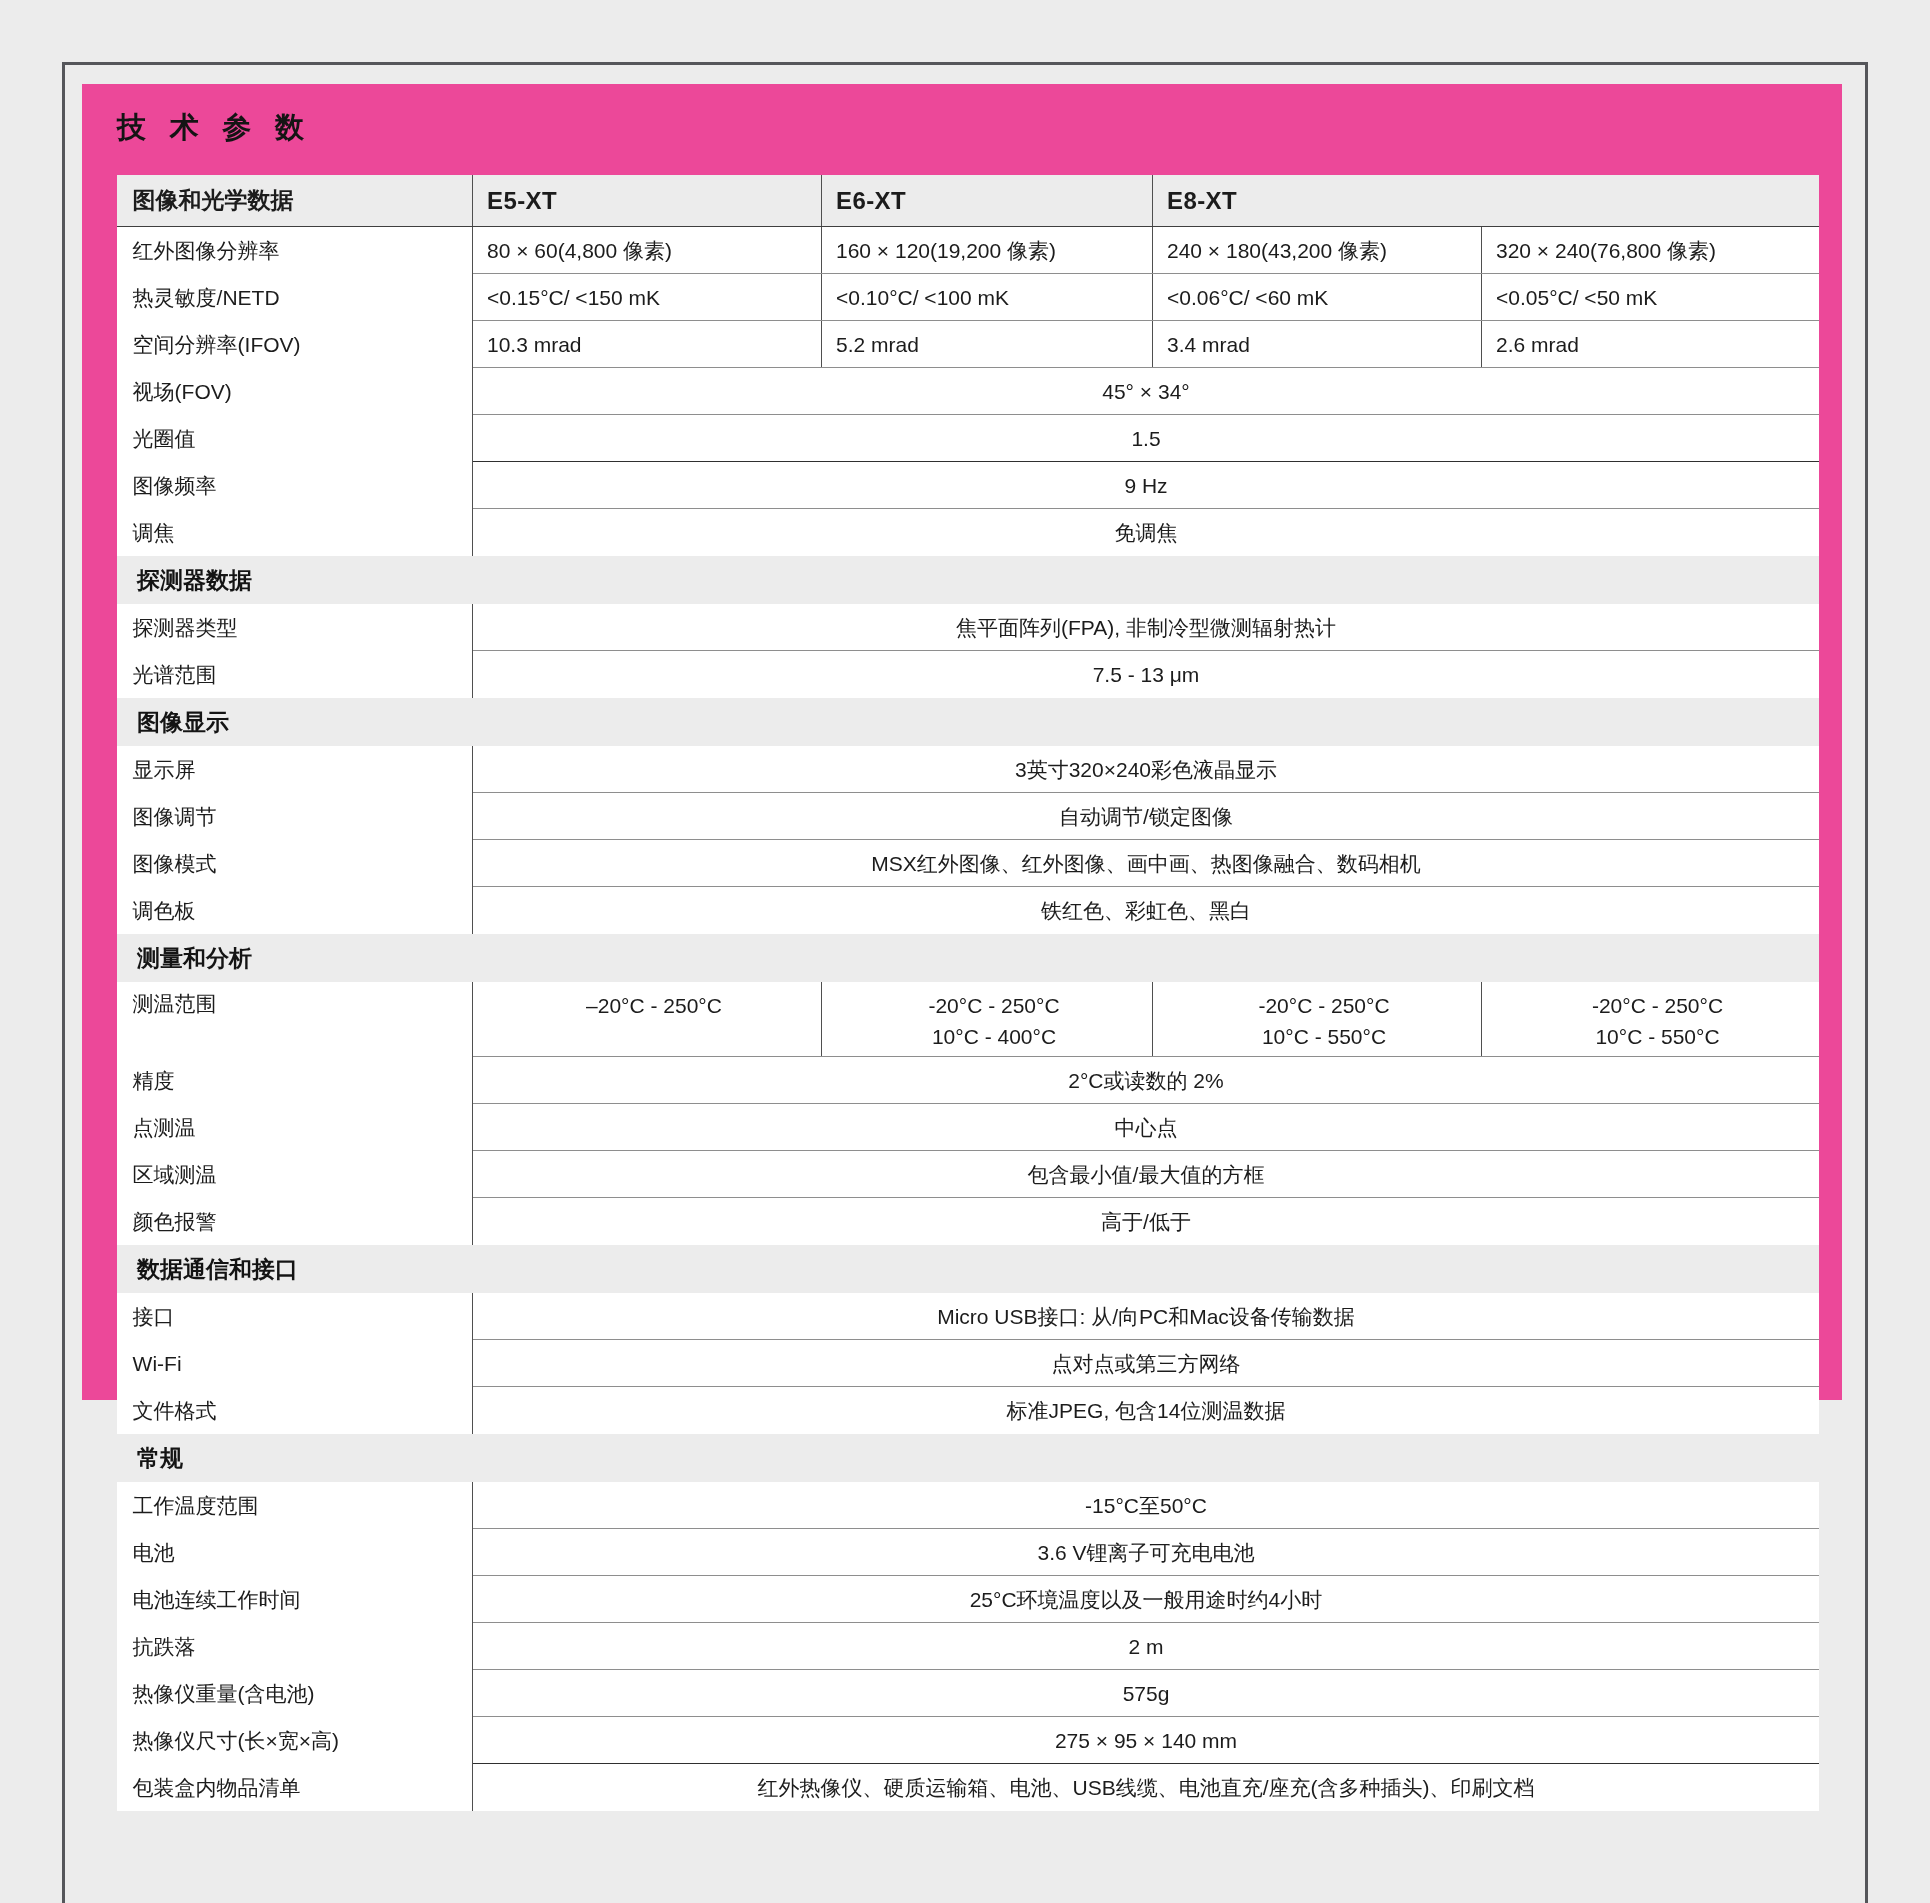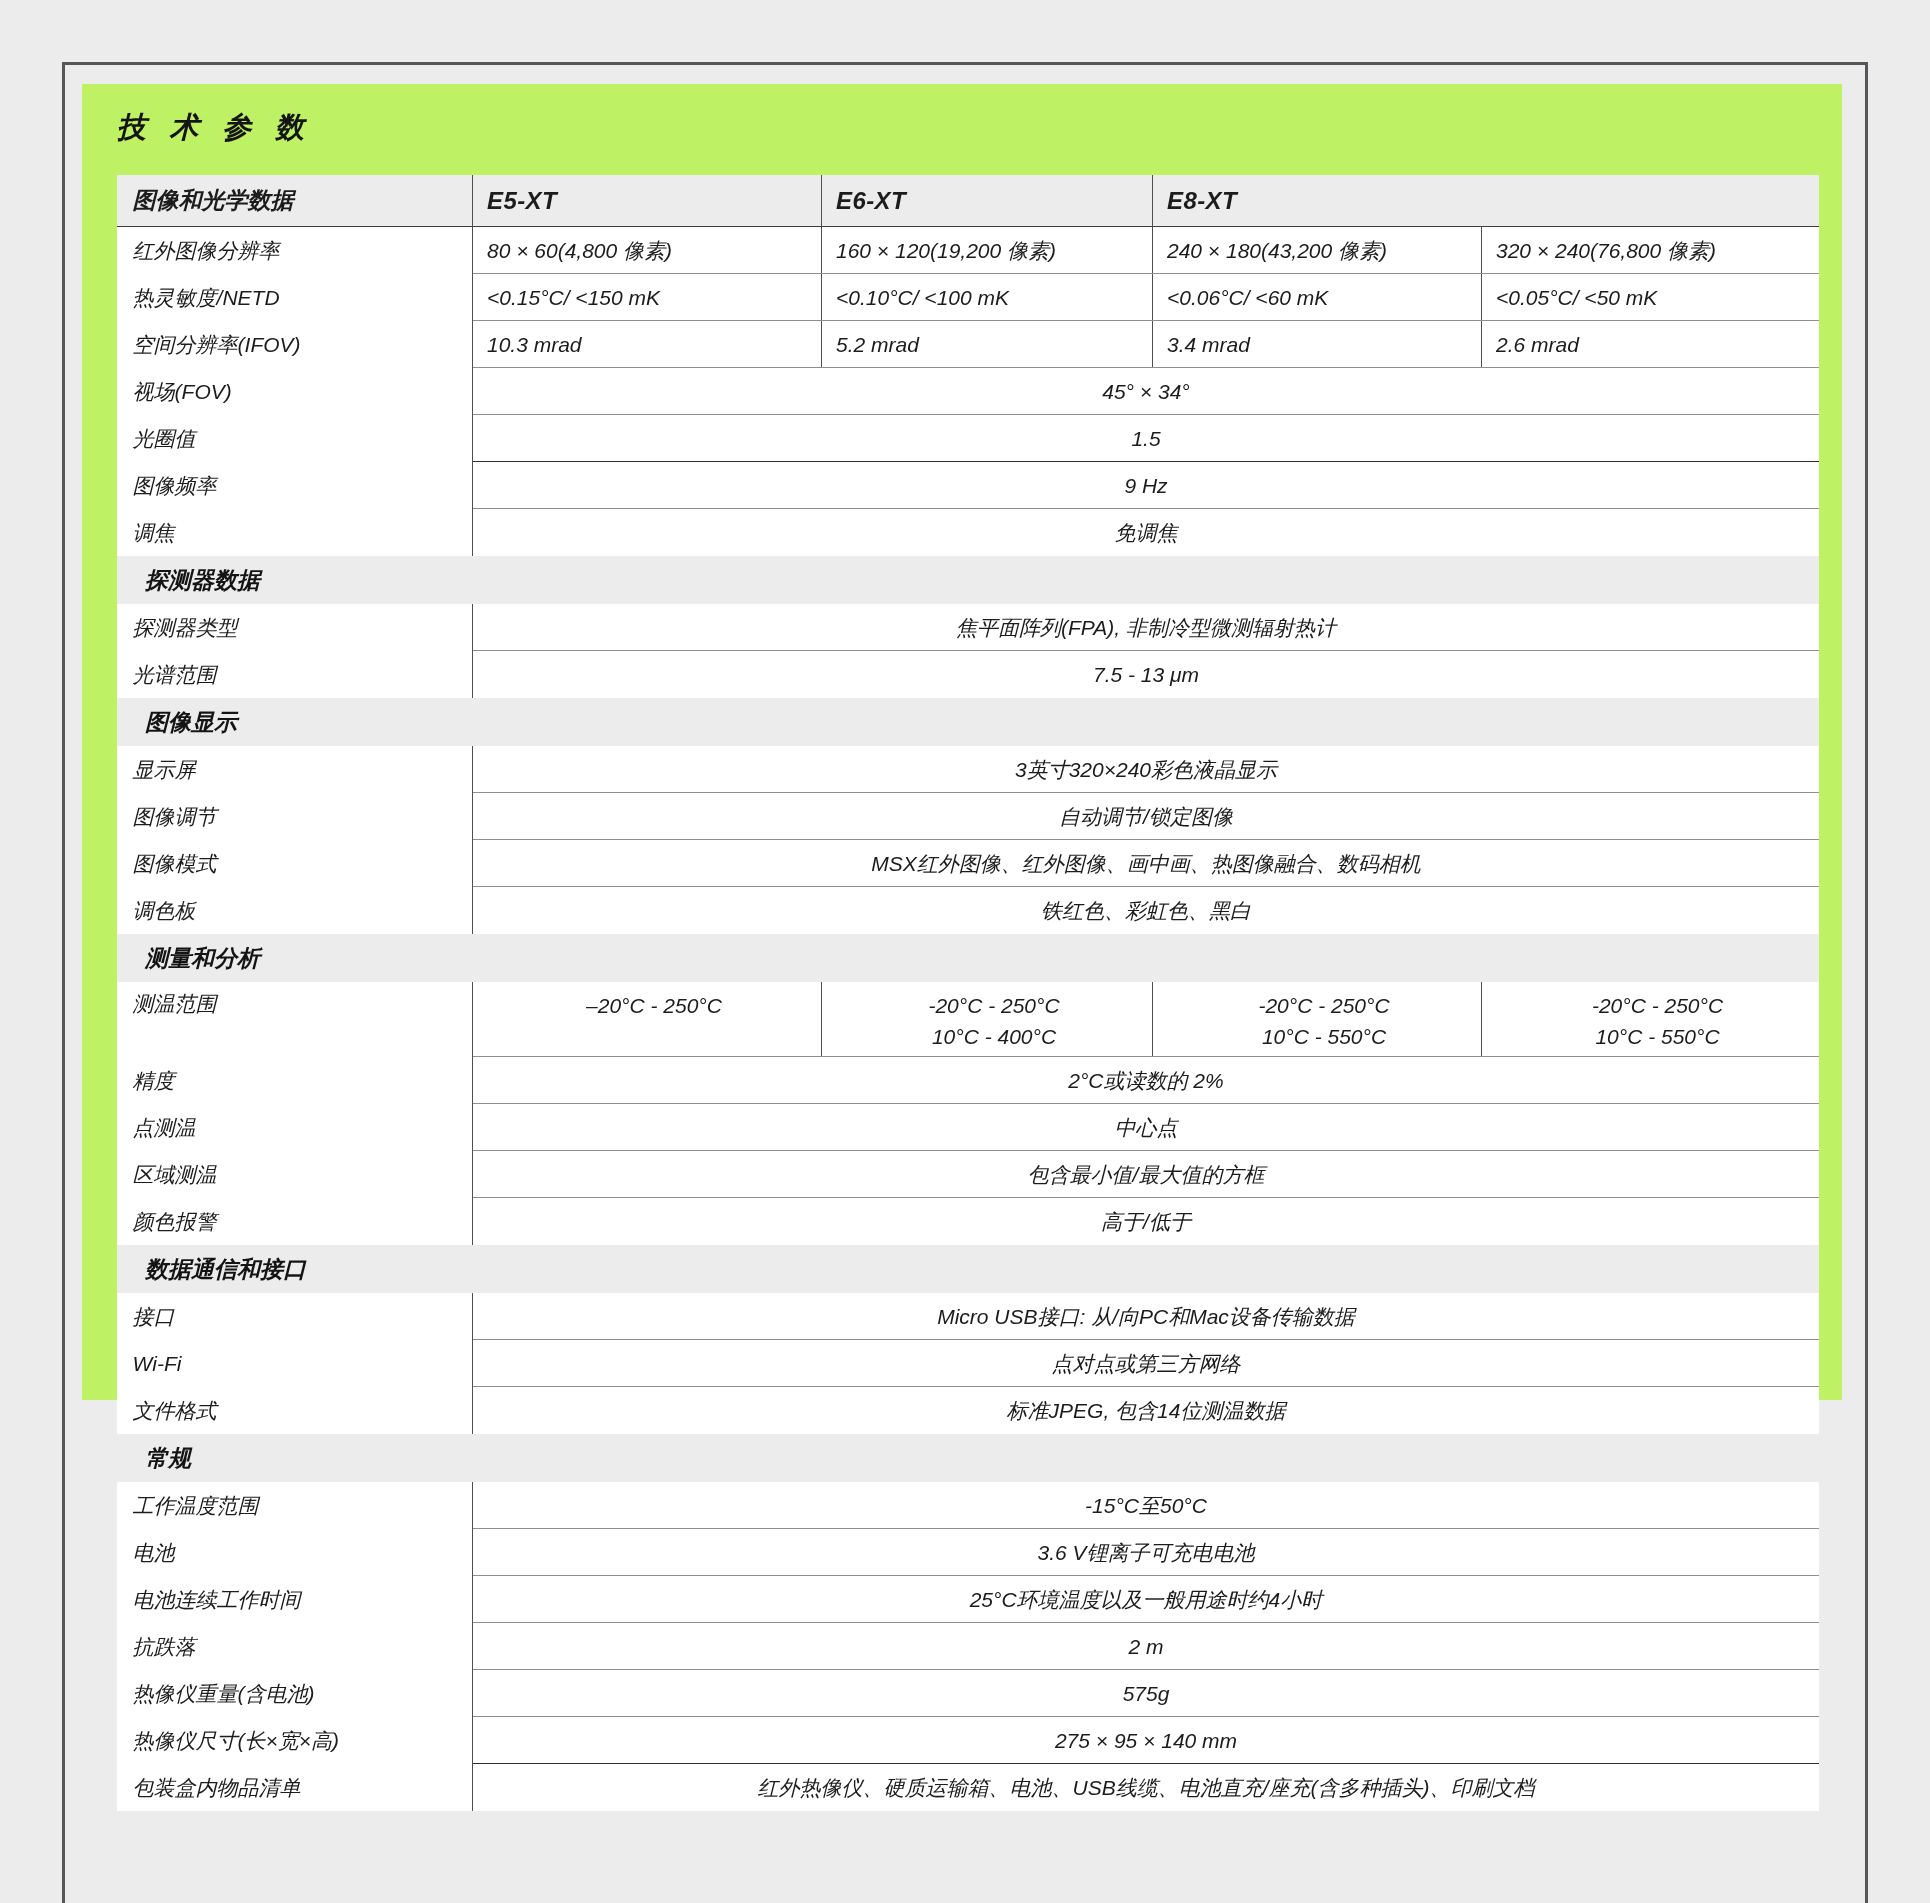--- a/index.html
+++ b/index.html
@@ -9,22 +9,21 @@
     font-family:"Liberation Sans","DejaVu Sans",sans-serif;
     color:#1c1c1c;
     -webkit-font-smoothing:antialiased;
   }
   .frame{
     position:absolute;left:62px;top:62px;width:1800px;height:1868px;
     border:3.9px solid #55565a;
   }
   .panel{
     position:absolute;left:82px;top:84px;width:1760px;height:1316px;
-    background:#bef264;
-    font-style:italic;
+    background:#ec4899;
   }
   .content{margin-left:35px;width:1702px;padding-top:28px;}
   .page-title{
     font-size:29px;font-weight:bold;letter-spacing:7.8px;
     margin:0 0 33px 0;line-height:1.05;color:#141414;
   }
   .spec-table{width:1702px;}
   .section{width:100%;}
   
   .models-row,.row{
@@ -35,21 +34,21 @@
   }
   .models-row{
     height:51px;background:#ececec;
     border-bottom:1.6px solid #3f3f3f;
     font-weight:bold;
   }
   .models-row .hdr-label{font-size:23px;padding-left:15.6px;}
   .models-row .model-cell{font-size:24px;padding-left:14px;letter-spacing:0.4px;}
   .band{
     height:48px;background:#ececec;display:flex;align-items:center;
-    font-size:23px;font-weight:bold;padding-left:28px;box-sizing:border-box;
+    font-size:23px;font-weight:bold;padding-left:20px;box-sizing:border-box;
     color:#141414;
   }
   .row{height:47px;background:#fff;}
   .row.tall{height:75px;align-items:start;}
   .row.tall .cell,.row.tall .row-label{padding-top:7.8px;text-align:center;}
   .row::before{
     content:"";position:absolute;left:356px;right:0;top:-1.6px;height:1.6px;
     background:#8e8e8e;
   }
   .row.no-line::before{display:none;}

